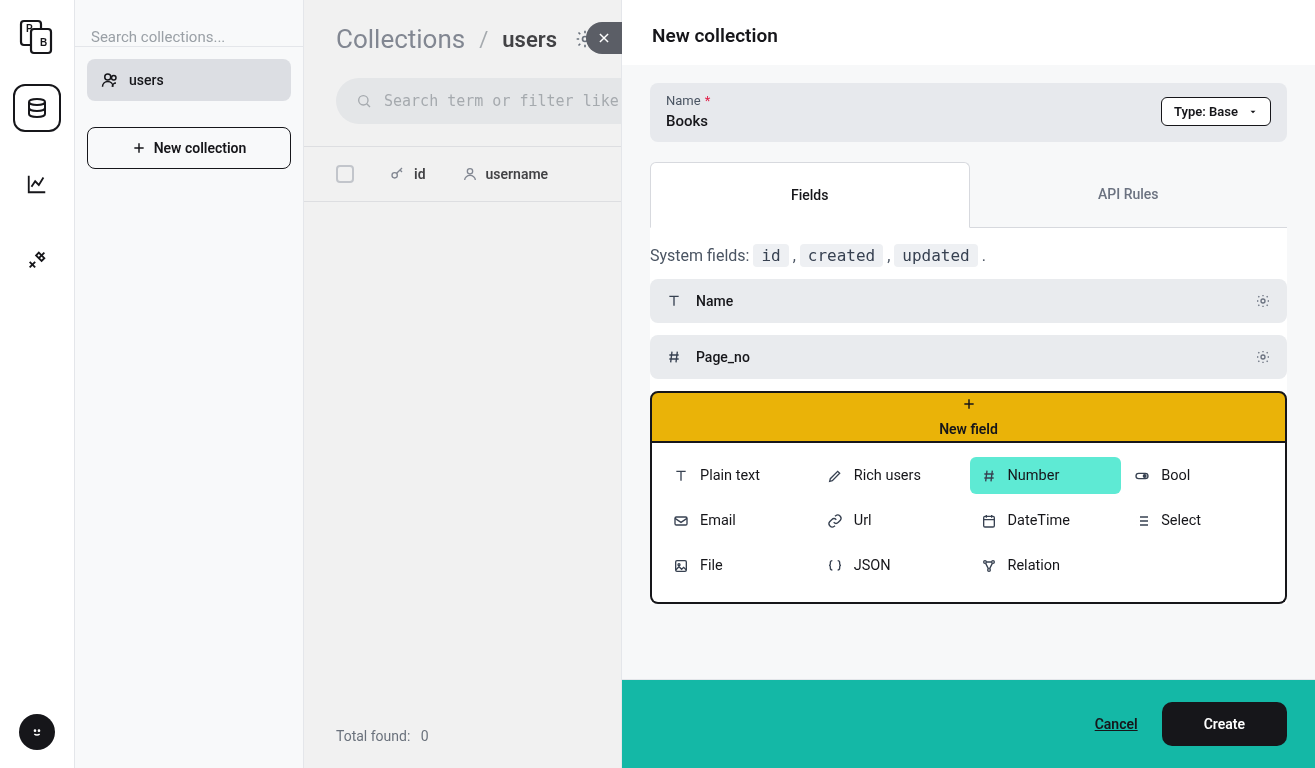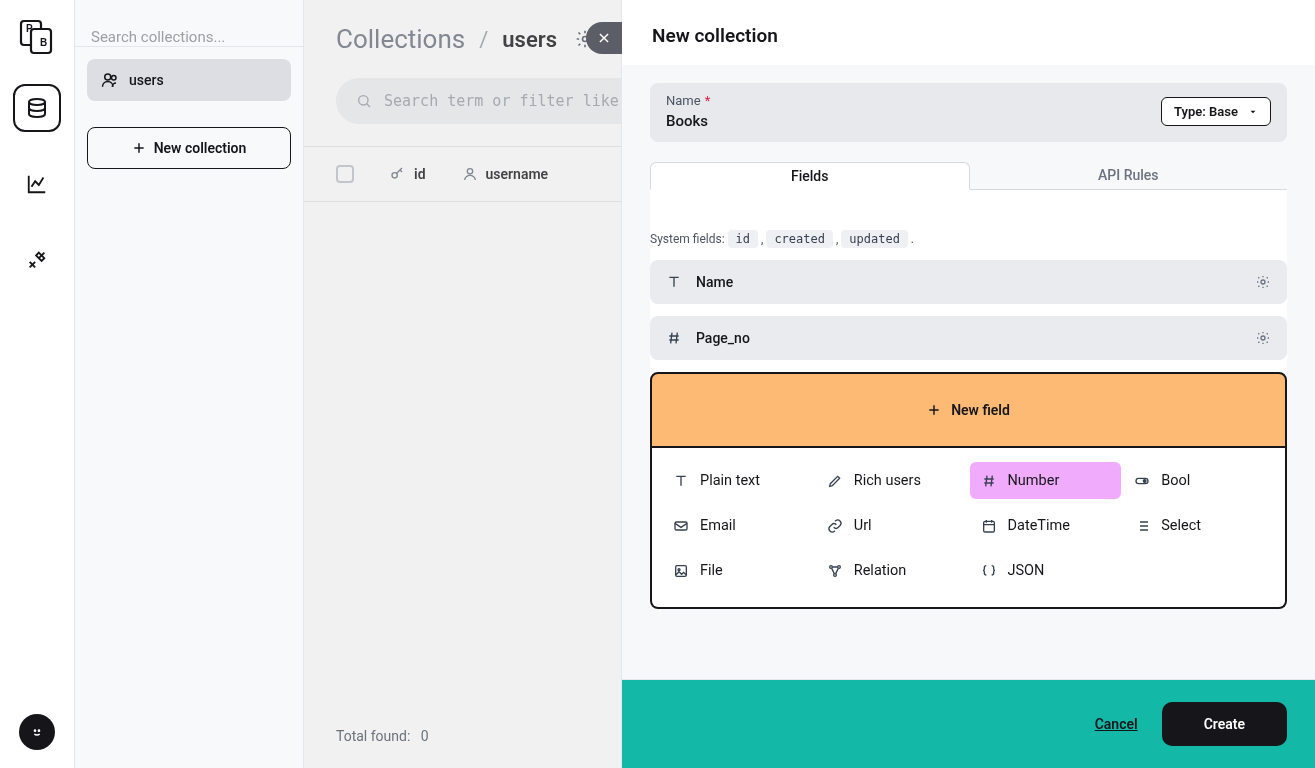--- a/index.html
+++ b/index.html
@@ -47,33 +47,33 @@
 .panel-body-inner { padding-top: 18px; }
 
 .name-field { background:#e7e9ed; border-radius:8px; padding: 10px 16px 12px 16px; display:flex; align-items:center; justify-content:space-between; }
 .name-left {}
 .name-label { font-size:13px; color:#4b5563; display:flex; gap:4px;}
 .name-required { color:#e11d48; }
 .name-value { font-size:15px; margin-top:4px; color:#16161a; font-weight:500;}
 .type-pill { background:#fff; border:1.5px solid #16161a; border-radius:6px; padding:6px 12px; font-weight:600; font-size:13px; display:flex; align-items:center; gap:10px; cursor:pointer;}
 
 .tabs { margin-top:20px; display:flex; border-bottom:1px solid #d7d9de; }
-.tab { flex:1; text-align:center; padding:5px 0; color:#6b7280; font-weight:500; cursor:pointer;}
+.tab { flex:1; text-align:center; padding:24px 0; color:#6b7280; font-weight:500; cursor:pointer;}
 .tab.active { background:#fff; border:1px solid #d7d9de; border-bottom:1px solid #fff; border-top-left-radius:6px; border-top-right-radius:6px; color:#16161a; margin-bottom:-1px;}
-.sysfields { font-size:12px; color:#4b5563; padding: 0 0 14px 0; margin-top: 24px;}
+.sysfields { font-size:16px; color:#4b5563; padding: 0 0 14px 0;}
 .code { background:#eef0f3; border-radius:4px; padding:2px 8px; font-family: ui-monospace, Menlo, monospace; color:#374151;}
 
 .field-row { background:#e9ebee; border-radius:8px; padding: 14px 16px; display:flex; align-items:center; justify-content:space-between; margin-bottom:12px; cursor:pointer;}
 .field-left { display:flex; align-items:center; gap:14px; color:#16161a; font-weight:500;}
 .field-gear { color:#6b7280; }
 
-.new-field-btn { border:2px solid #16161a; border-top-left-radius:8px; border-top-right-radius:8px; padding: 28px; display:flex; align-items:center; justify-content:center; gap:10px; font-weight:600; cursor:pointer; background:#fdba74;}
+.new-field-btn { border:2px solid #16161a; border-top-left-radius:8px; border-top-right-radius:8px; padding: 4px; display:flex; align-items:center; justify-content:center; gap:10px; font-weight:600; cursor:pointer; background:#eab308;flex-direction:column;}
 .ft-grid { border:2px solid #16161a; border-top:none; border-bottom-left-radius:8px; border-bottom-right-radius:8px; padding: 14px 10px 18px 10px; display:grid; grid-template-columns: repeat(4, 1fr); gap: 8px 2px; }
 .ft { display:flex; align-items:center; gap:10px; padding:10px 10px; border-radius:6px; cursor:pointer; font-size:14.5px;}
-.ft.hover { background:#f0abfc; }
+.ft.hover { background:#5eead4; }
 .ft-icon { width:18px; display:flex; justify-content:center; color:#374151;}
 
 .panel-footer { border-top:1px solid #e4e6ea; padding: 22px 28px; display:flex; justify-content:flex-end; gap:24px; align-items:center; background:#14b8a6;text-decoration:underline;}
 .btn-cancel { font-weight:600; cursor:pointer; }
 .btn-create { background:#16161a; color:#fff; padding: 14px 42px; border-radius:10px; font-weight:600; cursor:pointer;}
 
 svg { display:block; }
 </style>
 </head>
 <body>
@@ -374,37 +374,37 @@
                     <svg width="16" height="16" viewBox="0 0 24 24" fill="none" stroke="#374151" stroke-width="2">
                       <rect x="4" y="4" width="16" height="16" rx="2"></rect>
                       <circle cx="9" cy="10" r="1.5"></circle>
                       <path d="M4 18l5-5 4 4 3-3 4 4"></path>
                     </svg>
                   </span>
               <span>File</span>
             </div>
             <div class="ft">
               <span class="ft-icon">
+                    <svg width="18" height="16" viewBox="0 0 24 24" fill="none" stroke="#374151" stroke-width="2">
+                      <path d="M8 4c-2 0-3 1-3 3v2c0 1-1 2-2 2 1 0 2 1 2 2v2c0 2 1 3 3 3"></path>
+                      <path d="M16 4c2 0 3 1 3 3v2c0 1 1 2 2 2-1 0-2 1-2 2v2c0 2-1 3-3 3"></path>
+                    </svg>
+                  </span>
+              <span>JSON</span>
+            </div>
+            <div class="ft">
+              <span class="ft-icon">
                     <svg width="16" height="16" viewBox="0 0 24 24" fill="none" stroke="#374151" stroke-width="2">
                       <circle cx="6" cy="6" r="2"></circle>
                       <circle cx="18" cy="6" r="2"></circle>
                       <circle cx="12" cy="18" r="2"></circle>
                       <path d="M7 8l4 8M17 8l-4 8M8 6h8"></path>
                     </svg>
                   </span>
               <span>Relation</span>
-            </div>
-            <div class="ft">
-              <span class="ft-icon">
-                    <svg width="18" height="16" viewBox="0 0 24 24" fill="none" stroke="#374151" stroke-width="2">
-                      <path d="M8 4c-2 0-3 1-3 3v2c0 1-1 2-2 2 1 0 2 1 2 2v2c0 2 1 3 3 3"></path>
-                      <path d="M16 4c2 0 3 1 3 3v2c0 1 1 2 2 2-1 0-2 1-2 2v2c0 2-1 3-3 3"></path>
-                    </svg>
-                  </span>
-              <span>JSON</span>
             </div>
           </div>
         </div>
        </div>
       </div>
 
       <div class="panel-footer">
         <div class="btn-cancel">
           <span>Cancel</span>
         </div>

